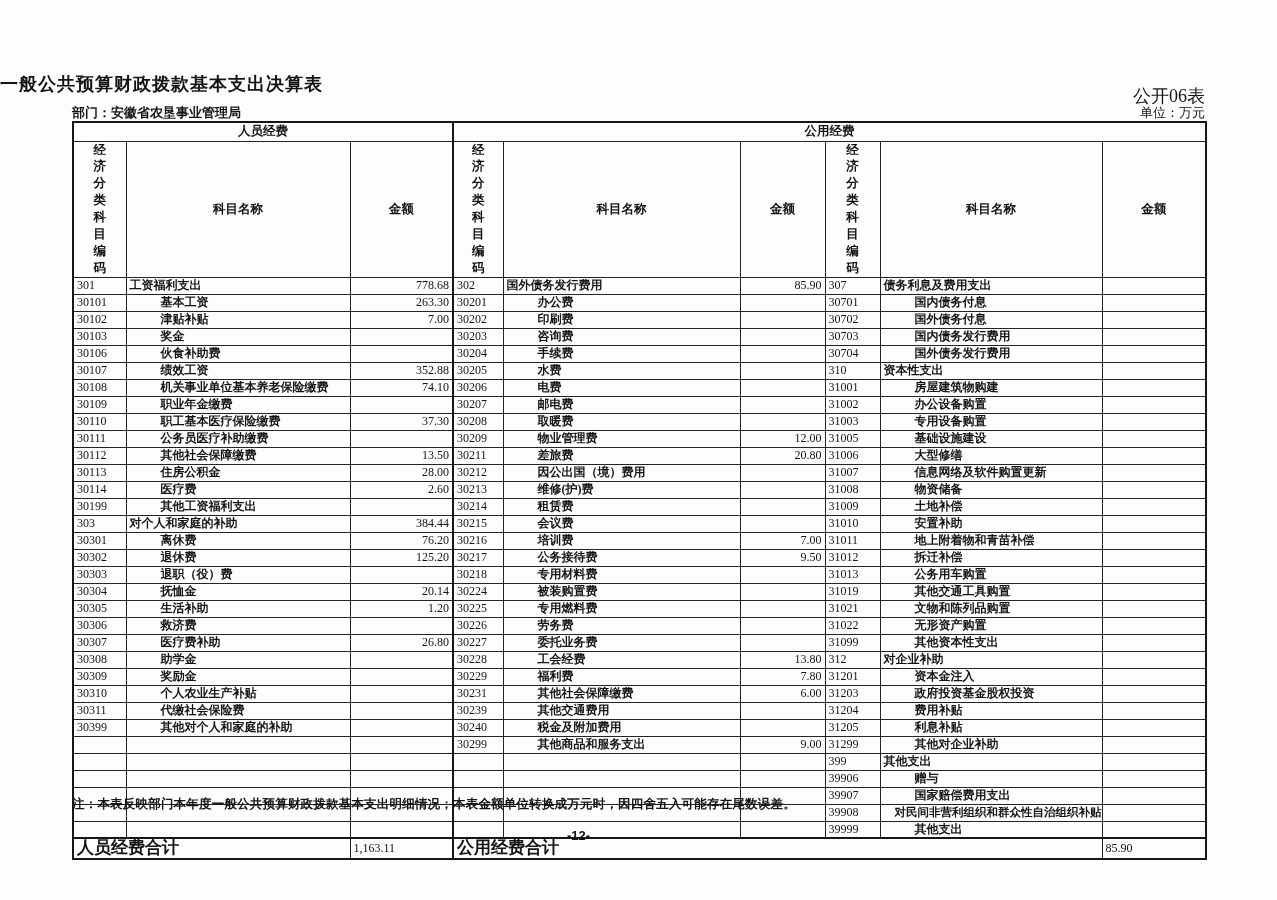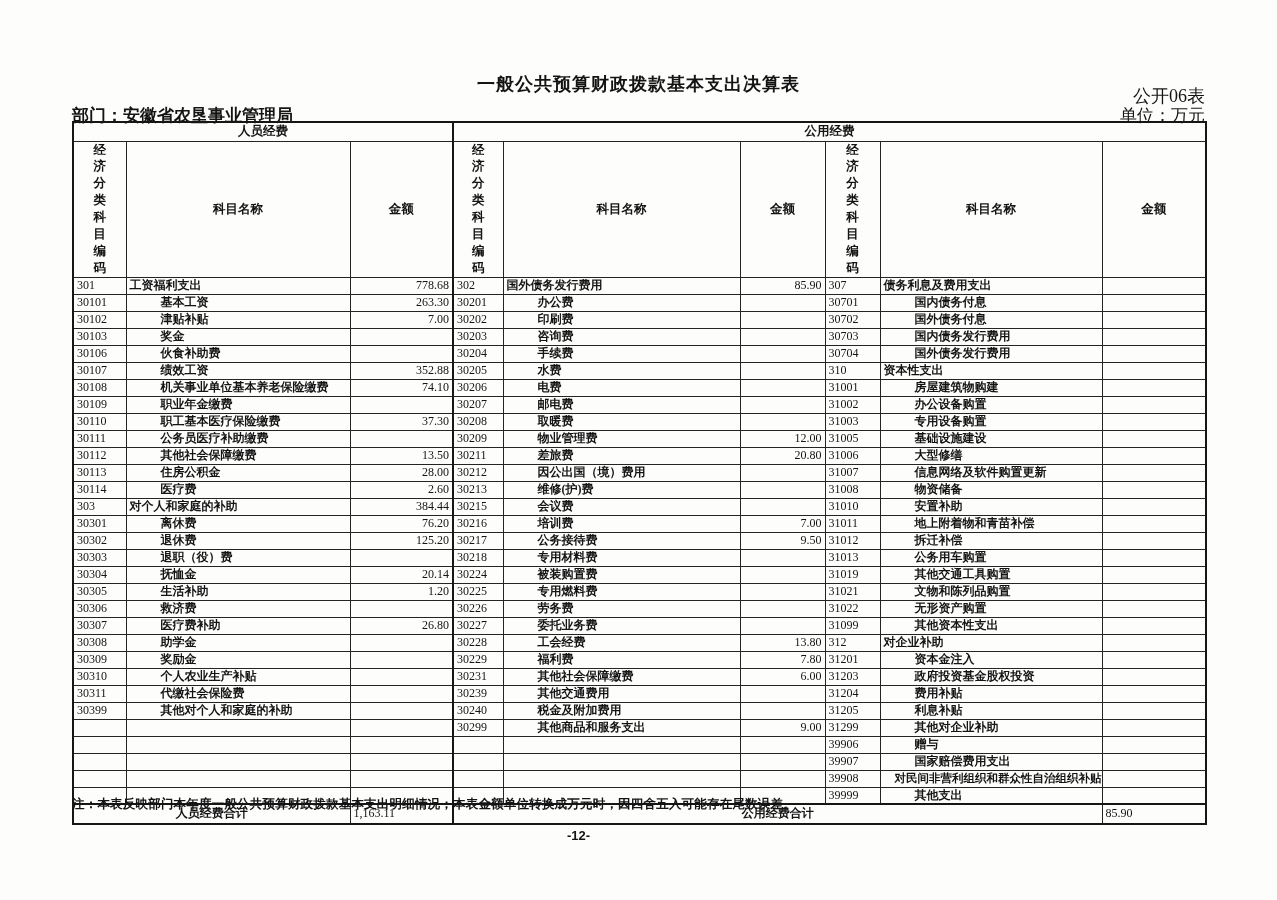--- a/index.html
+++ b/index.html
@@ -4,28 +4,28 @@
 <style>
   * { margin:0; padding:0; box-sizing:border-box; }
   html,body { width:1277px; height:900px; background:#fdfdfc; }
   body {
     position:relative;
     font-family:"Liberation Serif","DejaVu Serif",serif;
     color:#141414;
   }
   .page-title {
     position:absolute; top:72px; left:0; width:1277px;
-    text-align:center; font-size:18px; font-weight:bold; letter-spacing:1px;
+    font-size:18px; font-weight:bold; letter-spacing:1px;
   }
   .table-code {
     position:absolute; top:84px; right:72px; font-size:18px;
   }
   .meta-line {
     position:absolute; top:104px; left:72px; right:72px;
-    display:flex; justify-content:space-between; font-size:17px;
+    display:flex; justify-content:space-between; font-size:13px;
   }
   .dept { font-weight:bold; }
   .unit { font-weight:normal; }
 
   table.budget {
     position:absolute; top:121px; left:72px;
     width:1133px; border-collapse:collapse; table-layout:fixed;
     border:2px solid #161616;
   }
   table.budget th, table.budget td {
@@ -38,21 +38,21 @@
     height:60px; font-size:12.5px; font-weight:bold; text-align:center;
     white-space:normal; line-height:1.35; padding:0 18px;
   }
   td.code { text-align:left; padding-left:4px; font-size:12px; }
   td.name { text-align:left; font-weight:bold; padding-left:6px; }
   td.name.indent { padding-left:34px; }
   td.name.indent-sm { padding-left:14px; font-size:11.5px;margin-top:24px; }
   td.amount { text-align:right; padding-right:4px; }
   .half-sep { border-left:2px solid #161616 !important; }
   tr.footer-row td { height:20px; border-top:2px solid #161616; }
-  tr.footer-row .total-label { text-align:center; font-weight:bold; font-size:12px; }
+  tr.footer-row .total-label { text-align:left; font-weight:bold; font-size:17px; }
   tr.footer-row .total-amount { text-align:left; padding-right:4px; }
 
   .note {
     position:absolute; top:796px; left:72px; width:1140px;
     font-size:12.5px; font-weight:bold; letter-spacing:0.2px;
   }
   .page-number {
     position:absolute; top:828px; left:0; width:1157px; text-align:center;
     font-family:"Liberation Sans","DejaVu Sans",sans-serif;
     font-size:13px; font-weight:bold;
@@ -235,20 +235,31 @@
         <td class="name indent">医疗费</td>
         <td class="amount">2.60</td>
         <td class="code half-sep">30213</td>
         <td class="name indent">维修(护)费</td>
         <td class="amount"></td>
         <td class="code">31008</td>
         <td class="name indent">物资储备</td>
         <td class="amount"></td>
       </tr>
       <tr>
+        <td class="code">30199</td>
+        <td class="name indent">其他工资福利支出</td>
+        <td class="amount"></td>
+        <td class="code half-sep">30214</td>
+        <td class="name indent">租赁费</td>
+        <td class="amount"></td>
+        <td class="code">31009</td>
+        <td class="name indent">土地补偿</td>
+        <td class="amount"></td>
+      </tr>
+      <tr>
         <td class="code">303</td>
         <td class="name">对个人和家庭的补助</td>
         <td class="amount">384.44</td>
         <td class="code half-sep">30215</td>
         <td class="name indent">会议费</td>
         <td class="amount"></td>
         <td class="code">31010</td>
         <td class="name indent">安置补助</td>
         <td class="amount"></td>
       </tr>
@@ -386,20 +397,31 @@
       </tr>
       <tr>
         <td class="code"></td>
         <td class="name"></td>
         <td class="amount"></td>
         <td class="code half-sep">30299</td>
         <td class="name indent">其他商品和服务支出</td>
         <td class="amount">9.00</td>
         <td class="code">31299</td>
         <td class="name indent">其他对企业补助</td>
+        <td class="amount"></td>
+      </tr>
+      <tr>
+        <td class="code"></td>
+        <td class="name"></td>
+        <td class="amount"></td>
+        <td class="code half-sep"></td>
+        <td class="name"></td>
+        <td class="amount"></td>
+        <td class="code">399</td>
+        <td class="name">其他支出</td>
         <td class="amount"></td>
       </tr>
       <tr>
         <td class="code"></td>
         <td class="name"></td>
         <td class="amount"></td>
         <td class="code half-sep"></td>
         <td class="name"></td>
         <td class="amount"></td>
         <td class="code">39906</td>

